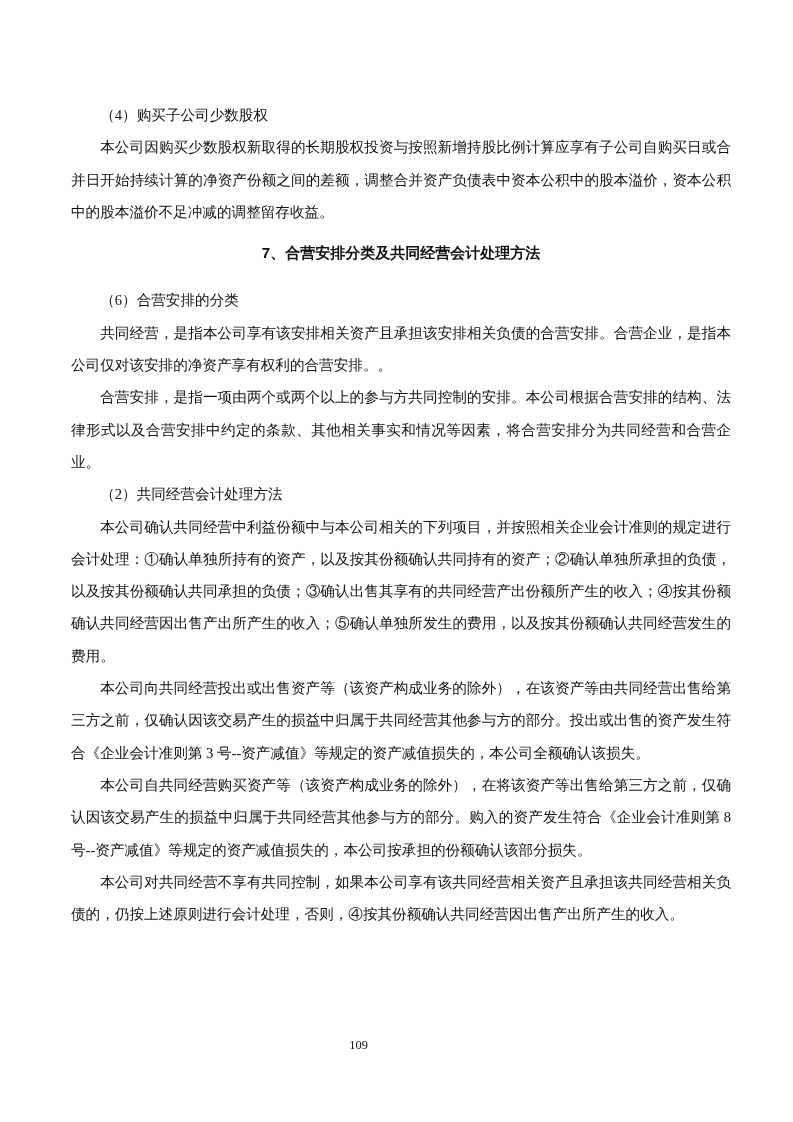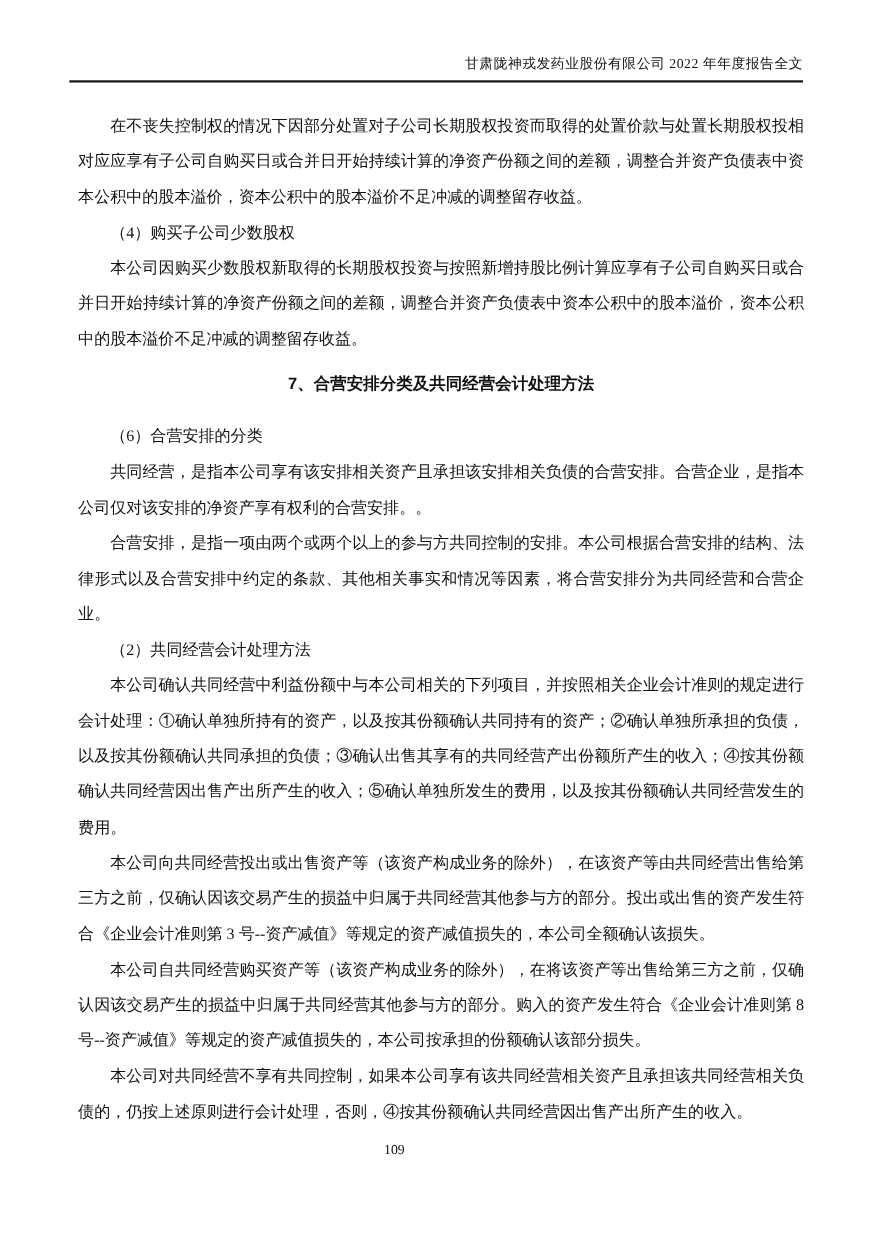--- a/index.html
+++ b/index.html
@@ -63,26 +63,22 @@
     text-align: center;
     font-size: 12.5px;
     color: #111111;
   }
 </style>
 </head>
 <body>
 
 <div class="page">
 
-  <div class="header">
-    <span>甘肃陇神戎发药业股份有限公司 2022 年年度报告全文</span>
-  </div>
 
   <div class="content">
-    <p class="para">在不丧失控制权的情况下因部分处置对子公司长期股权投资而取得的处置价款与处置长期股权投相对应应享有子公司自购买日或合并日开始持续计算的净资产份额之间的差额，调整合并资产负债表中资本公积中的股本溢价，资本公积中的股本溢价不足冲减的调整留存收益。</p>
     <p class="subitem">（4）购买子公司少数股权</p>
     <p class="para">本公司因购买少数股权新取得的长期股权投资与按照新增持股比例计算应享有子公司自购买日或合并日开始持续计算的净资产份额之间的差额，调整合并资产负债表中资本公积中的股本溢价，资本公积中的股本溢价不足冲减的调整留存收益。</p>
     <h2 class="heading">7、合营安排分类及共同经营会计处理方法</h2>
     <p class="subitem">（6）合营安排的分类</p>
     <p class="para">共同经营，是指本公司享有该安排相关资产且承担该安排相关负债的合营安排。合营企业，是指本公司仅对该安排的净资产享有权利的合营安排。。</p>
     <p class="para">合营安排，是指一项由两个或两个以上的参与方共同控制的安排。本公司根据合营安排的结构、法律形式以及合营安排中约定的条款、其他相关事实和情况等因素，将合营安排分为共同经营和合营企业。</p>
     <p class="subitem">（2）共同经营会计处理方法</p>
     <p class="para">本公司确认共同经营中利益份额中与本公司相关的下列项目，并按照相关企业会计准则的规定进行会计处理：①确认单独所持有的资产，以及按其份额确认共同持有的资产；②确认单独所承担的负债，以及按其份额确认共同承担的负债；③确认出售其享有的共同经营产出份额所产生的收入；④按其份额确认共同经营因出售产出所产生的收入；⑤确认单独所发生的费用，以及按其份额确认共同经营发生的费用。</p>
     <p class="para">本公司向共同经营投出或出售资产等（该资产构成业务的除外），在该资产等由共同经营出售给第三方之前，仅确认因该交易产生的损益中归属于共同经营其他参与方的部分。投出或出售的资产发生符合《企业会计准则第 3 号--资产减值》等规定的资产减值损失的，本公司全额确认该损失。</p>
     <p class="para">本公司自共同经营购买资产等（该资产构成业务的除外），在将该资产等出售给第三方之前，仅确认因该交易产生的损益中归属于共同经营其他参与方的部分。购入的资产发生符合《企业会计准则第 8 号--资产减值》等规定的资产减值损失的，本公司按承担的份额确认该部分损失。</p>

